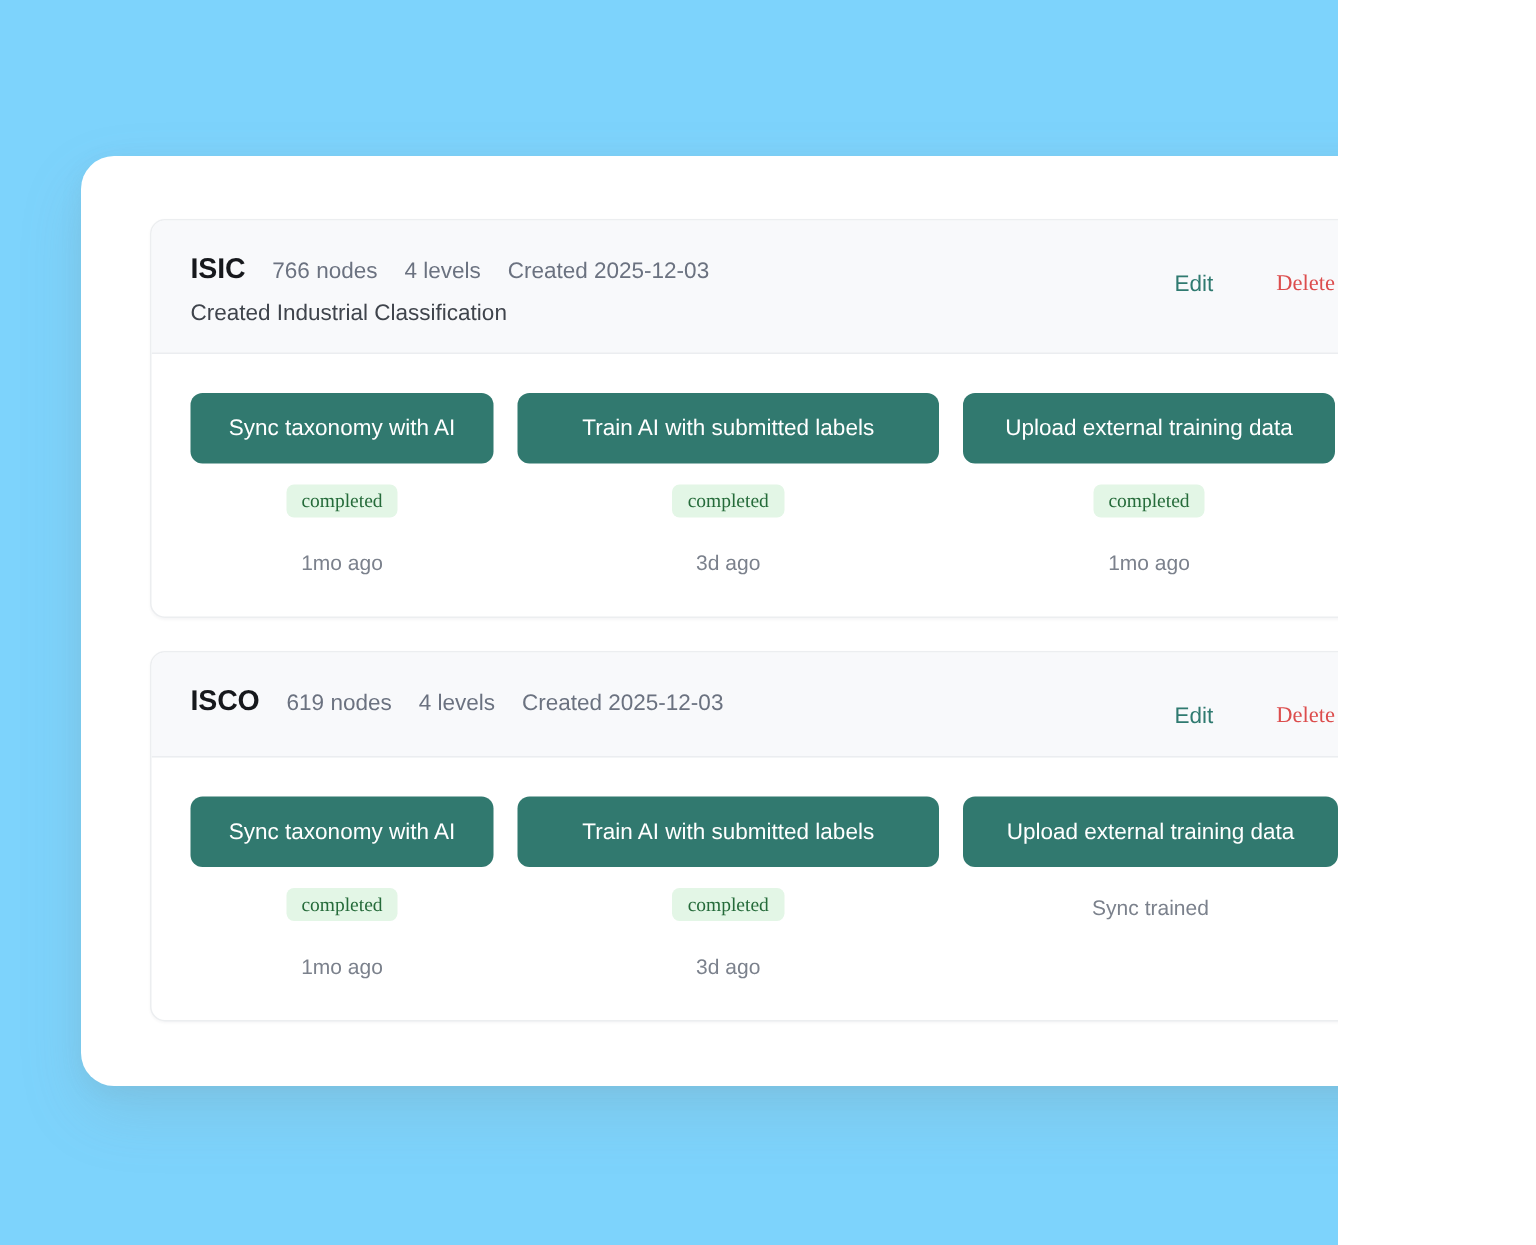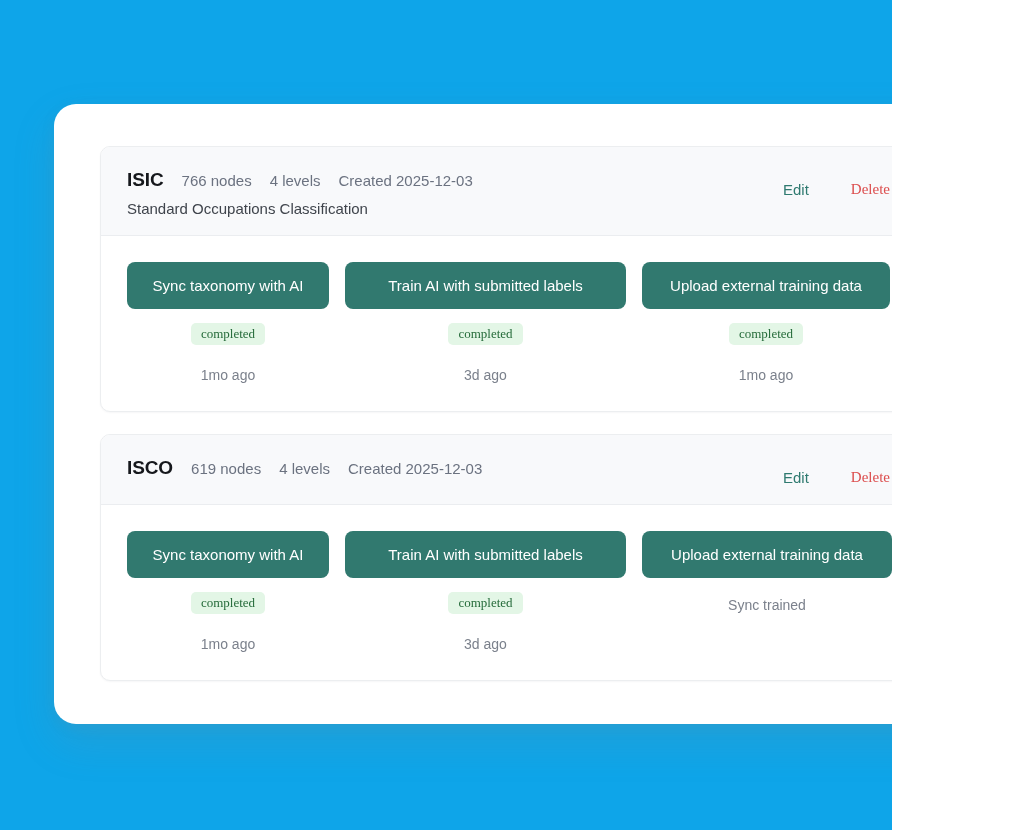--- a/index.html
+++ b/index.html
@@ -9,21 +9,21 @@
     height: 830px;
     background: #ffffff;
     font-family: "Liberation Sans", sans-serif;
     -webkit-font-smoothing: antialiased;
   }
 
   #page {
     position: relative;
     width: 892px;
     height: 830px;
-    background: #0ea5e9;
+    background: #7dd3fc;
     overflow: hidden;
   }
 
   
   .panel {
     position: absolute;
     left: 54px;
     top: 104px;
     width: 915px;
     height: 620px;
@@ -173,21 +173,21 @@
     <div class="panel-inner">
         <div class="card">
           <div class="card-header">
             <div>
               <div class="meta-line">
                 <span class="tax-code">ISIC</span>
                 <span class="meta-item">766 nodes</span>
                 <span class="meta-item">4 levels</span>
                 <span class="meta-item">Created 2025-12-03</span>
               </div>
-              <div class="tax-desc">Standard Occupations Classification</div>
+              <div class="tax-desc">Created Industrial Classification</div>
             </div>
             <div class="header-actions">
               <button class="link-edit">Edit</button>
               <button class="link-delete">Delete</button>
             </div>
           </div>
           <div class="card-body">
             <div class="action-col" style="width: 202px;">
               <button class="action-btn">Sync taxonomy with AI</button>
               <span class="badge">completed</span>

